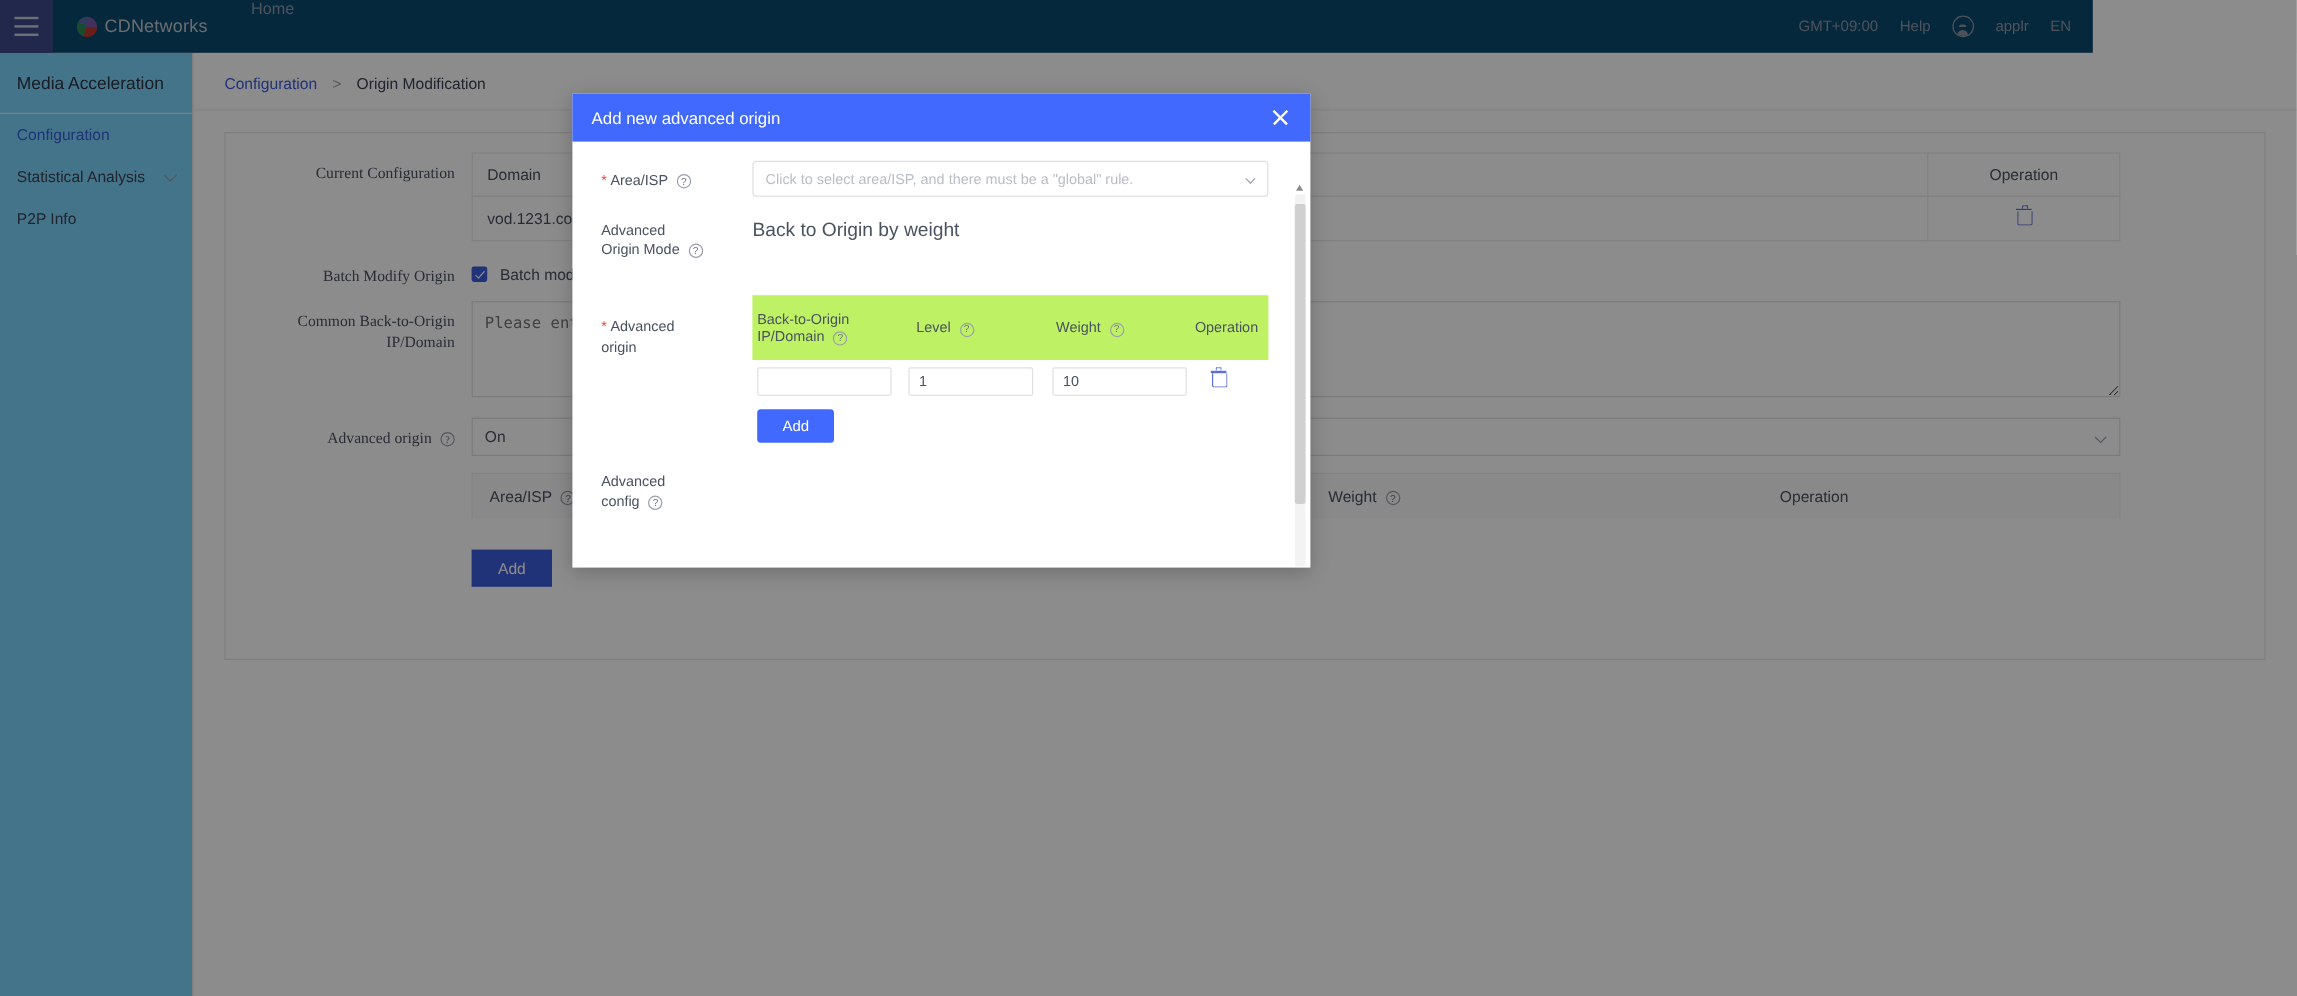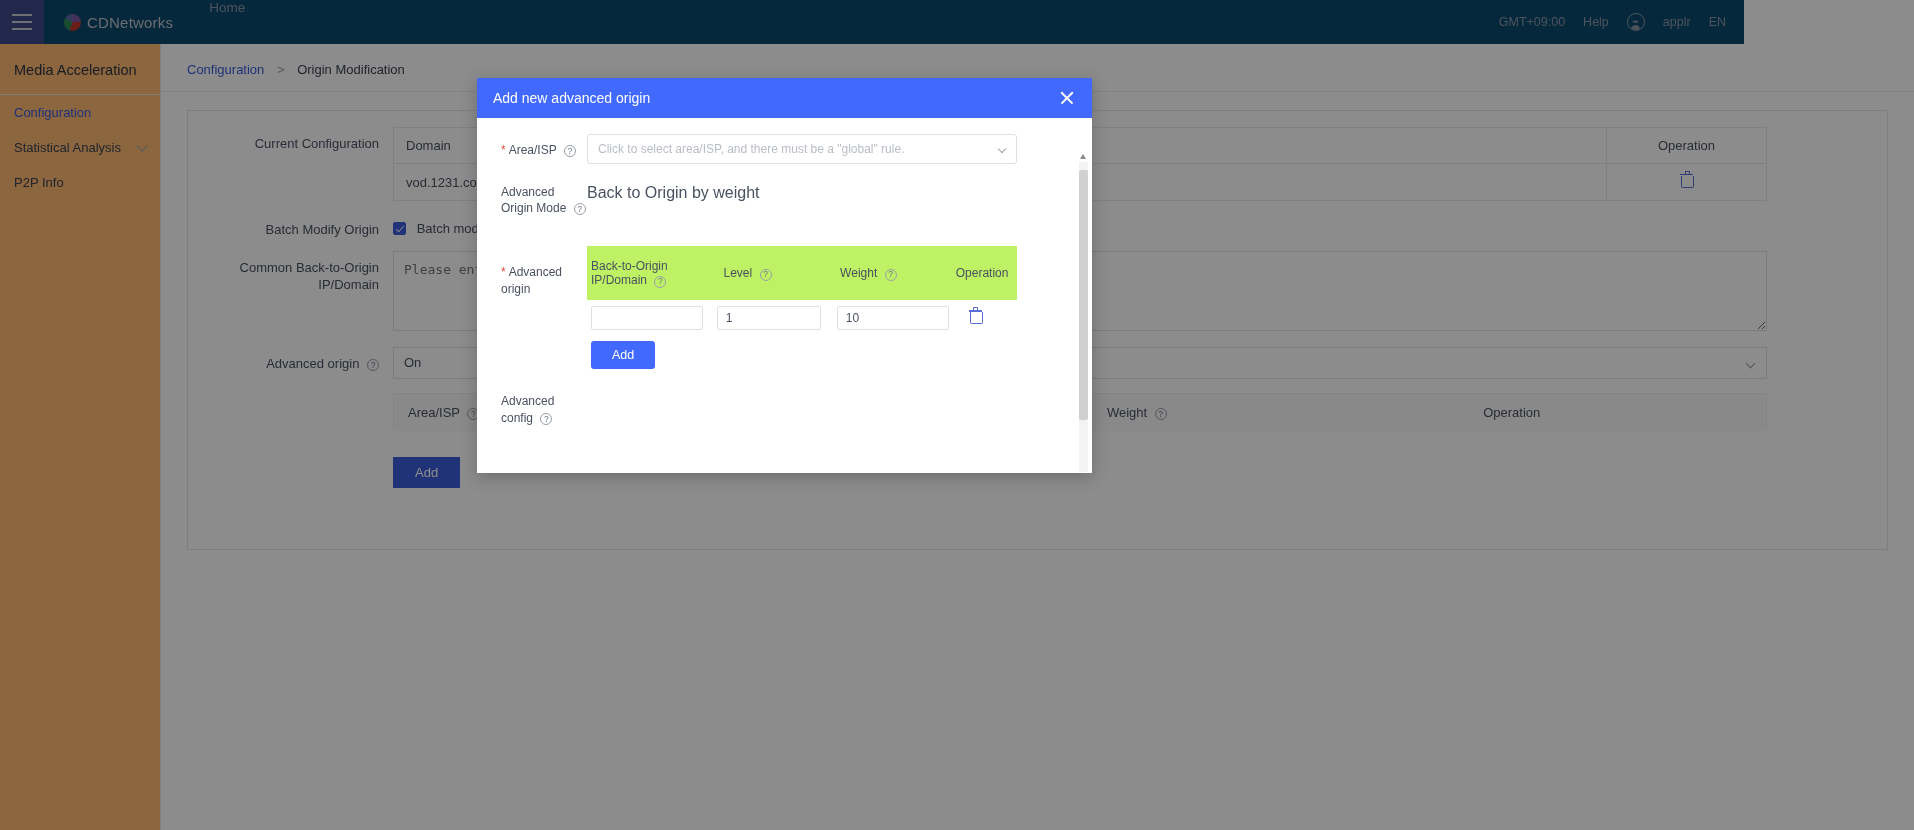--- a/index.html
+++ b/index.html
@@ -57,21 +57,21 @@
   .avatar-icon i {
     display: block; width: 9px; height: 5px;
     border-radius: 5px 5px 0 0; background: #8d97a6;
     box-shadow: 0 -6px 0 -1.5px #8d97a6;
   }
 
   
   .sidebar {
     position: absolute; top: 44px; left: 0;
     width: 161px; height: 786px;
-    background: #fdba74;
+    background: #7dd3fc;
     border-right: 1px solid #e8e8e8;
     z-index: 2;
   }
   .sidebar-title {
     font-size: 14.5px; color: #2e3440;
     padding: 18px 14px 16px 14px;
     border-bottom: 1px solid #eaeaea;
   }
   .sidebar-item {
     display: flex; align-items: center; justify-content: space-between;
@@ -100,21 +100,21 @@
   .breadcrumb .crumb-link { color: #3b5bdb; cursor: pointer; }
   .breadcrumb .sep { color: #9aa0ab; margin: 0 9px; }
 
   .panel {
     margin: 18px 26px; border: 1px solid #e6e6e6;
     min-height: 440px; padding: 16px 0 26px 0;
   }
   .form-row { display: flex; align-items: flex-start; margin-bottom: 12px; }
   .form-label {
     width: 205px; text-align: right; padding-right: 14px;
-    font-size: 13px; color: #4a5160; line-height: 1.35; padding-top: 8px;
+    font-size: 13px; color: #4a5160; line-height: 1.35; padding-top: 8px; font-family: Liberation Serif, serif;
   }
   .form-field { flex: 1; padding-right: 120px; }
 
   table.grid { width: 100%; border-collapse: collapse; }
   table.grid th, table.grid td {
     border: 1px solid #e9e9e9; font-size: 13px; color: #4a5160;
     padding: 10px 12px; text-align: left; font-weight: normal;
   }
   table.grid th { background: #fff; }
   table.grid td.op, table.grid th.op { text-align: center; width: 160px; }
@@ -215,21 +215,21 @@
   .modal-close::before, .modal-close::after {
     content: ""; position: absolute; left: 1px; top: 8px;
     width: 16px; height: 1.6px; background: #fff;
   }
   .modal-close::before { transform: rotate(45deg); }
   .modal-close::after { transform: rotate(-45deg); }
 
   .modal-body {
     flex: 1; position: relative; overflow: hidden; padding: 16px 0 0 0;
   }
-  .mrow { display: flex; margin-bottom: 4px; }
+  .mrow { display: flex; margin-bottom: 4px; gap: 40px; }
   .mlabel {
     width: 110px; text-align: left; padding-left: 24px;
     font-size: 12px; color: #4a5160; line-height: 1.35;
   }
   .mfield { width: 430px; }
   .minput {
     width: 430px; height: 30px; border: 1px solid #e0e0e0; border-radius: 3px;
     font-size: 12px; color: #b9bdc4; padding: 7px 10px;
     position: relative; background: #fff;
   }

